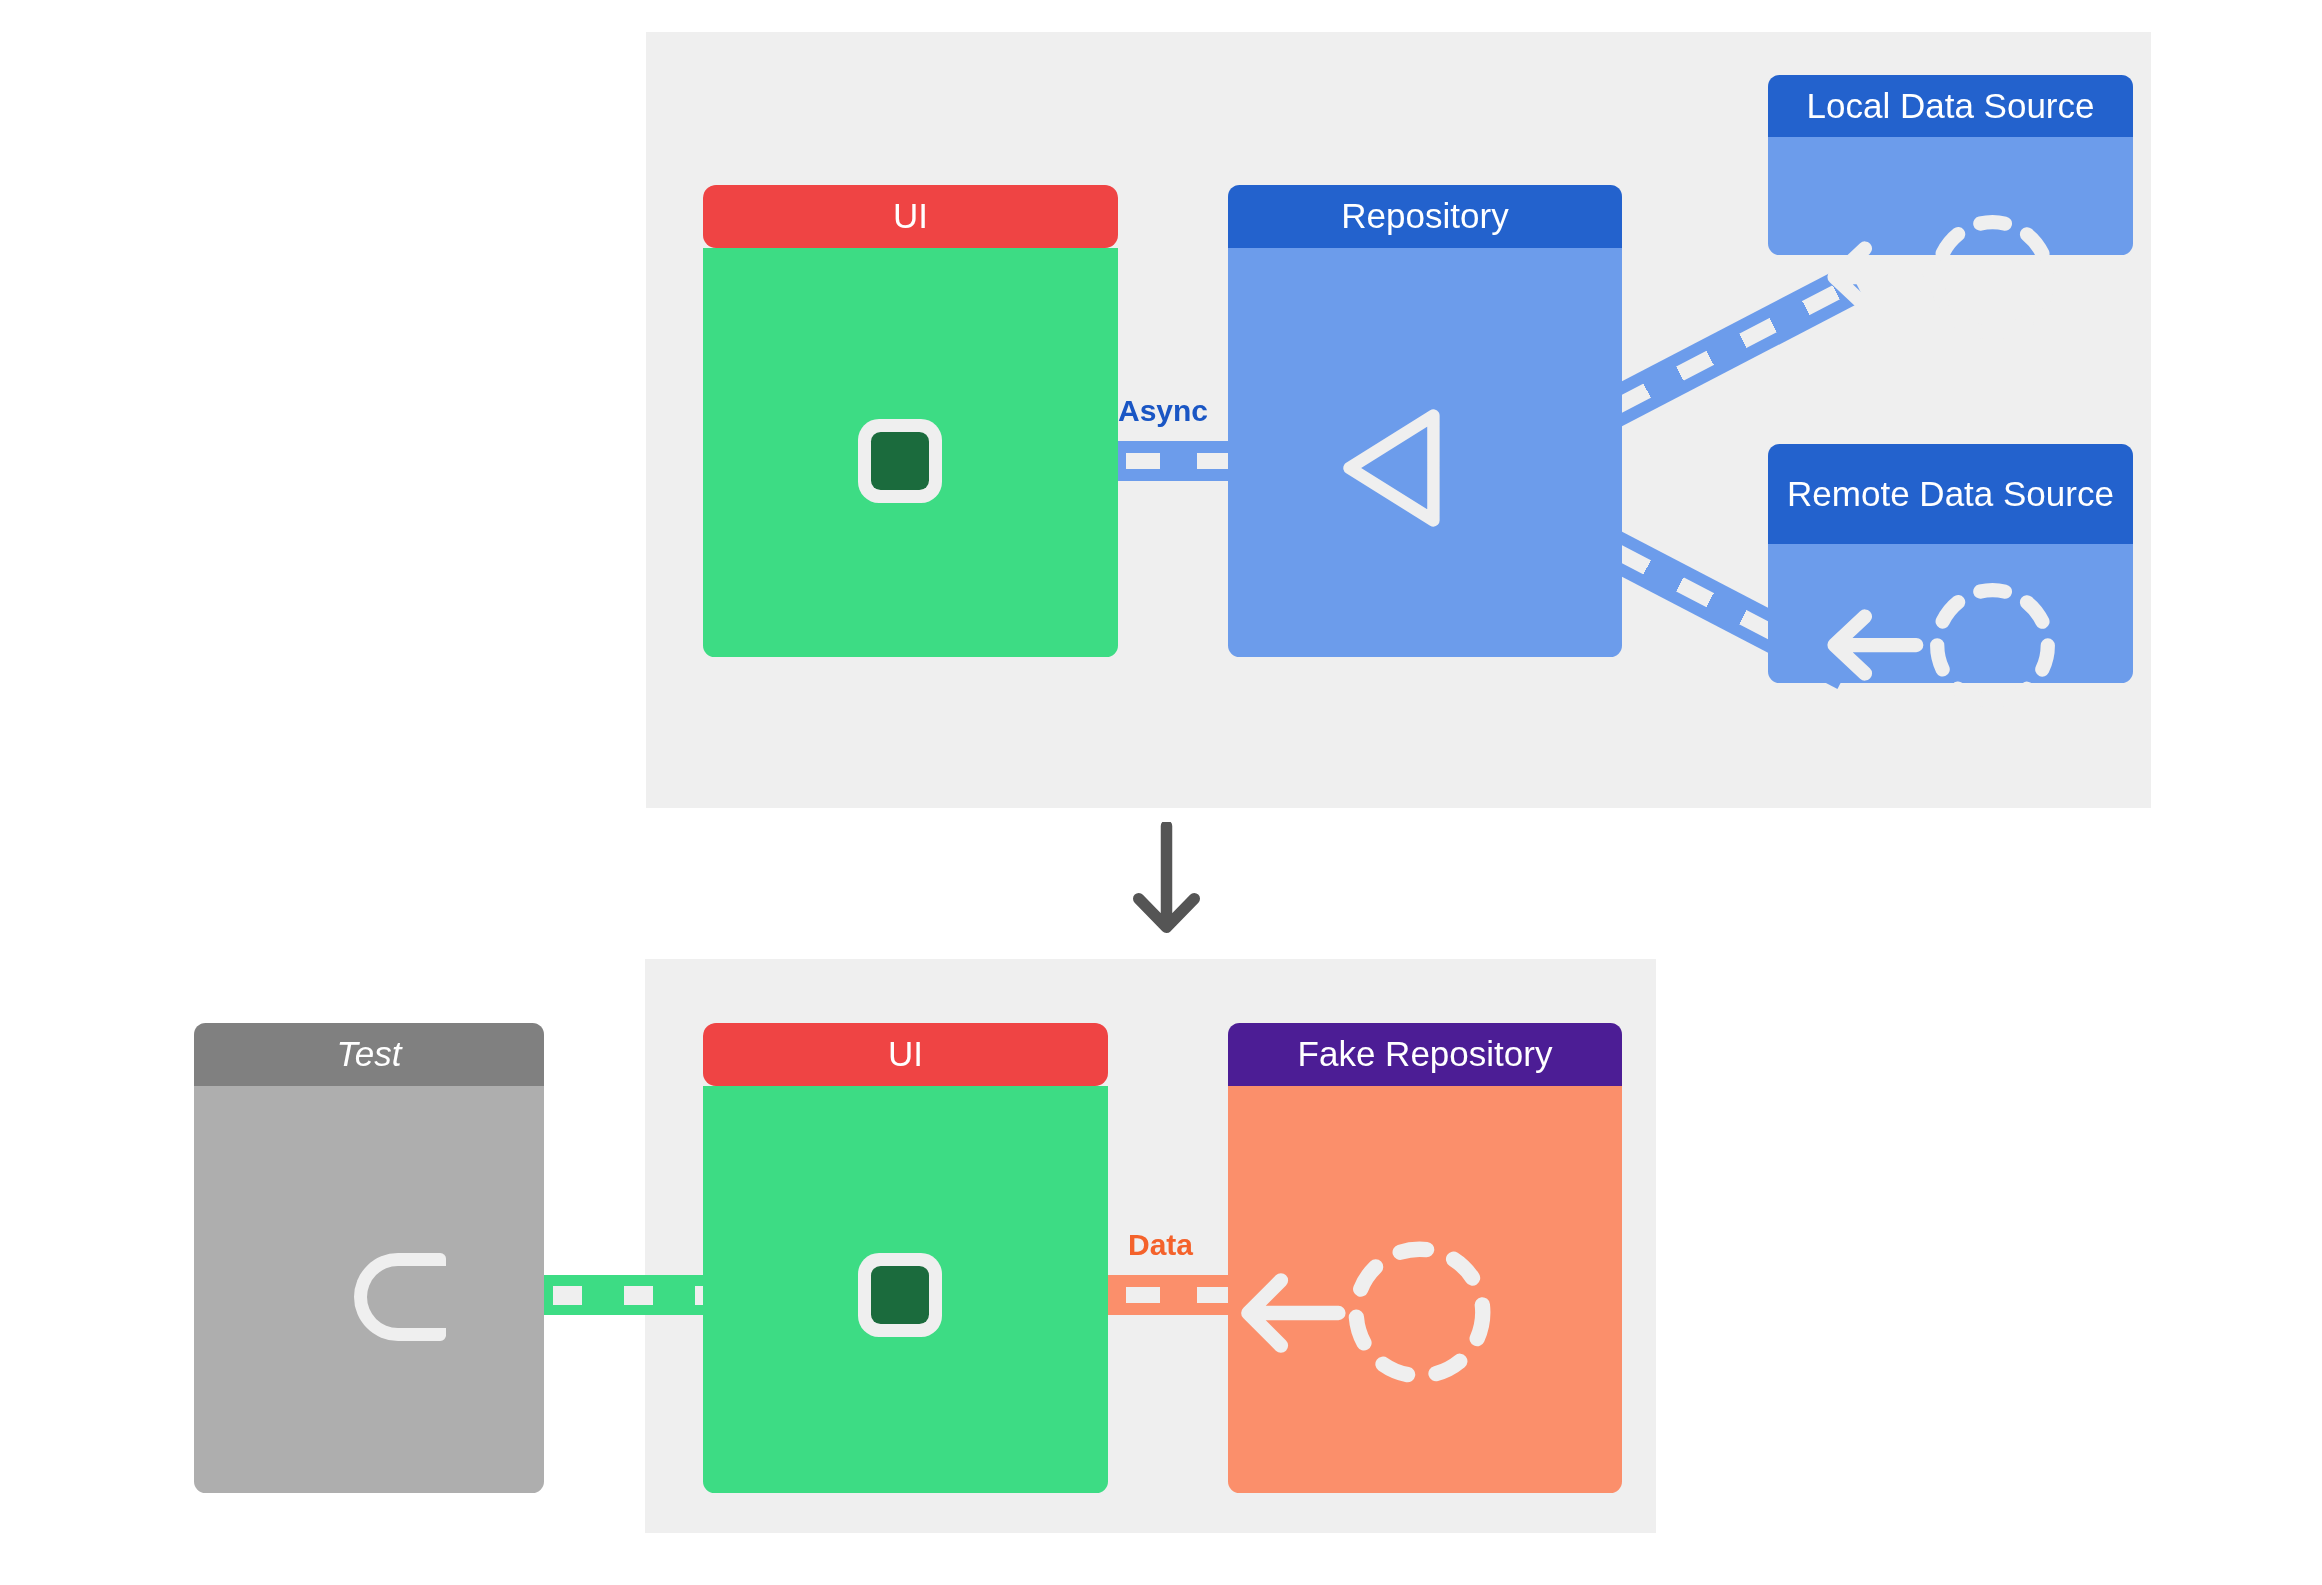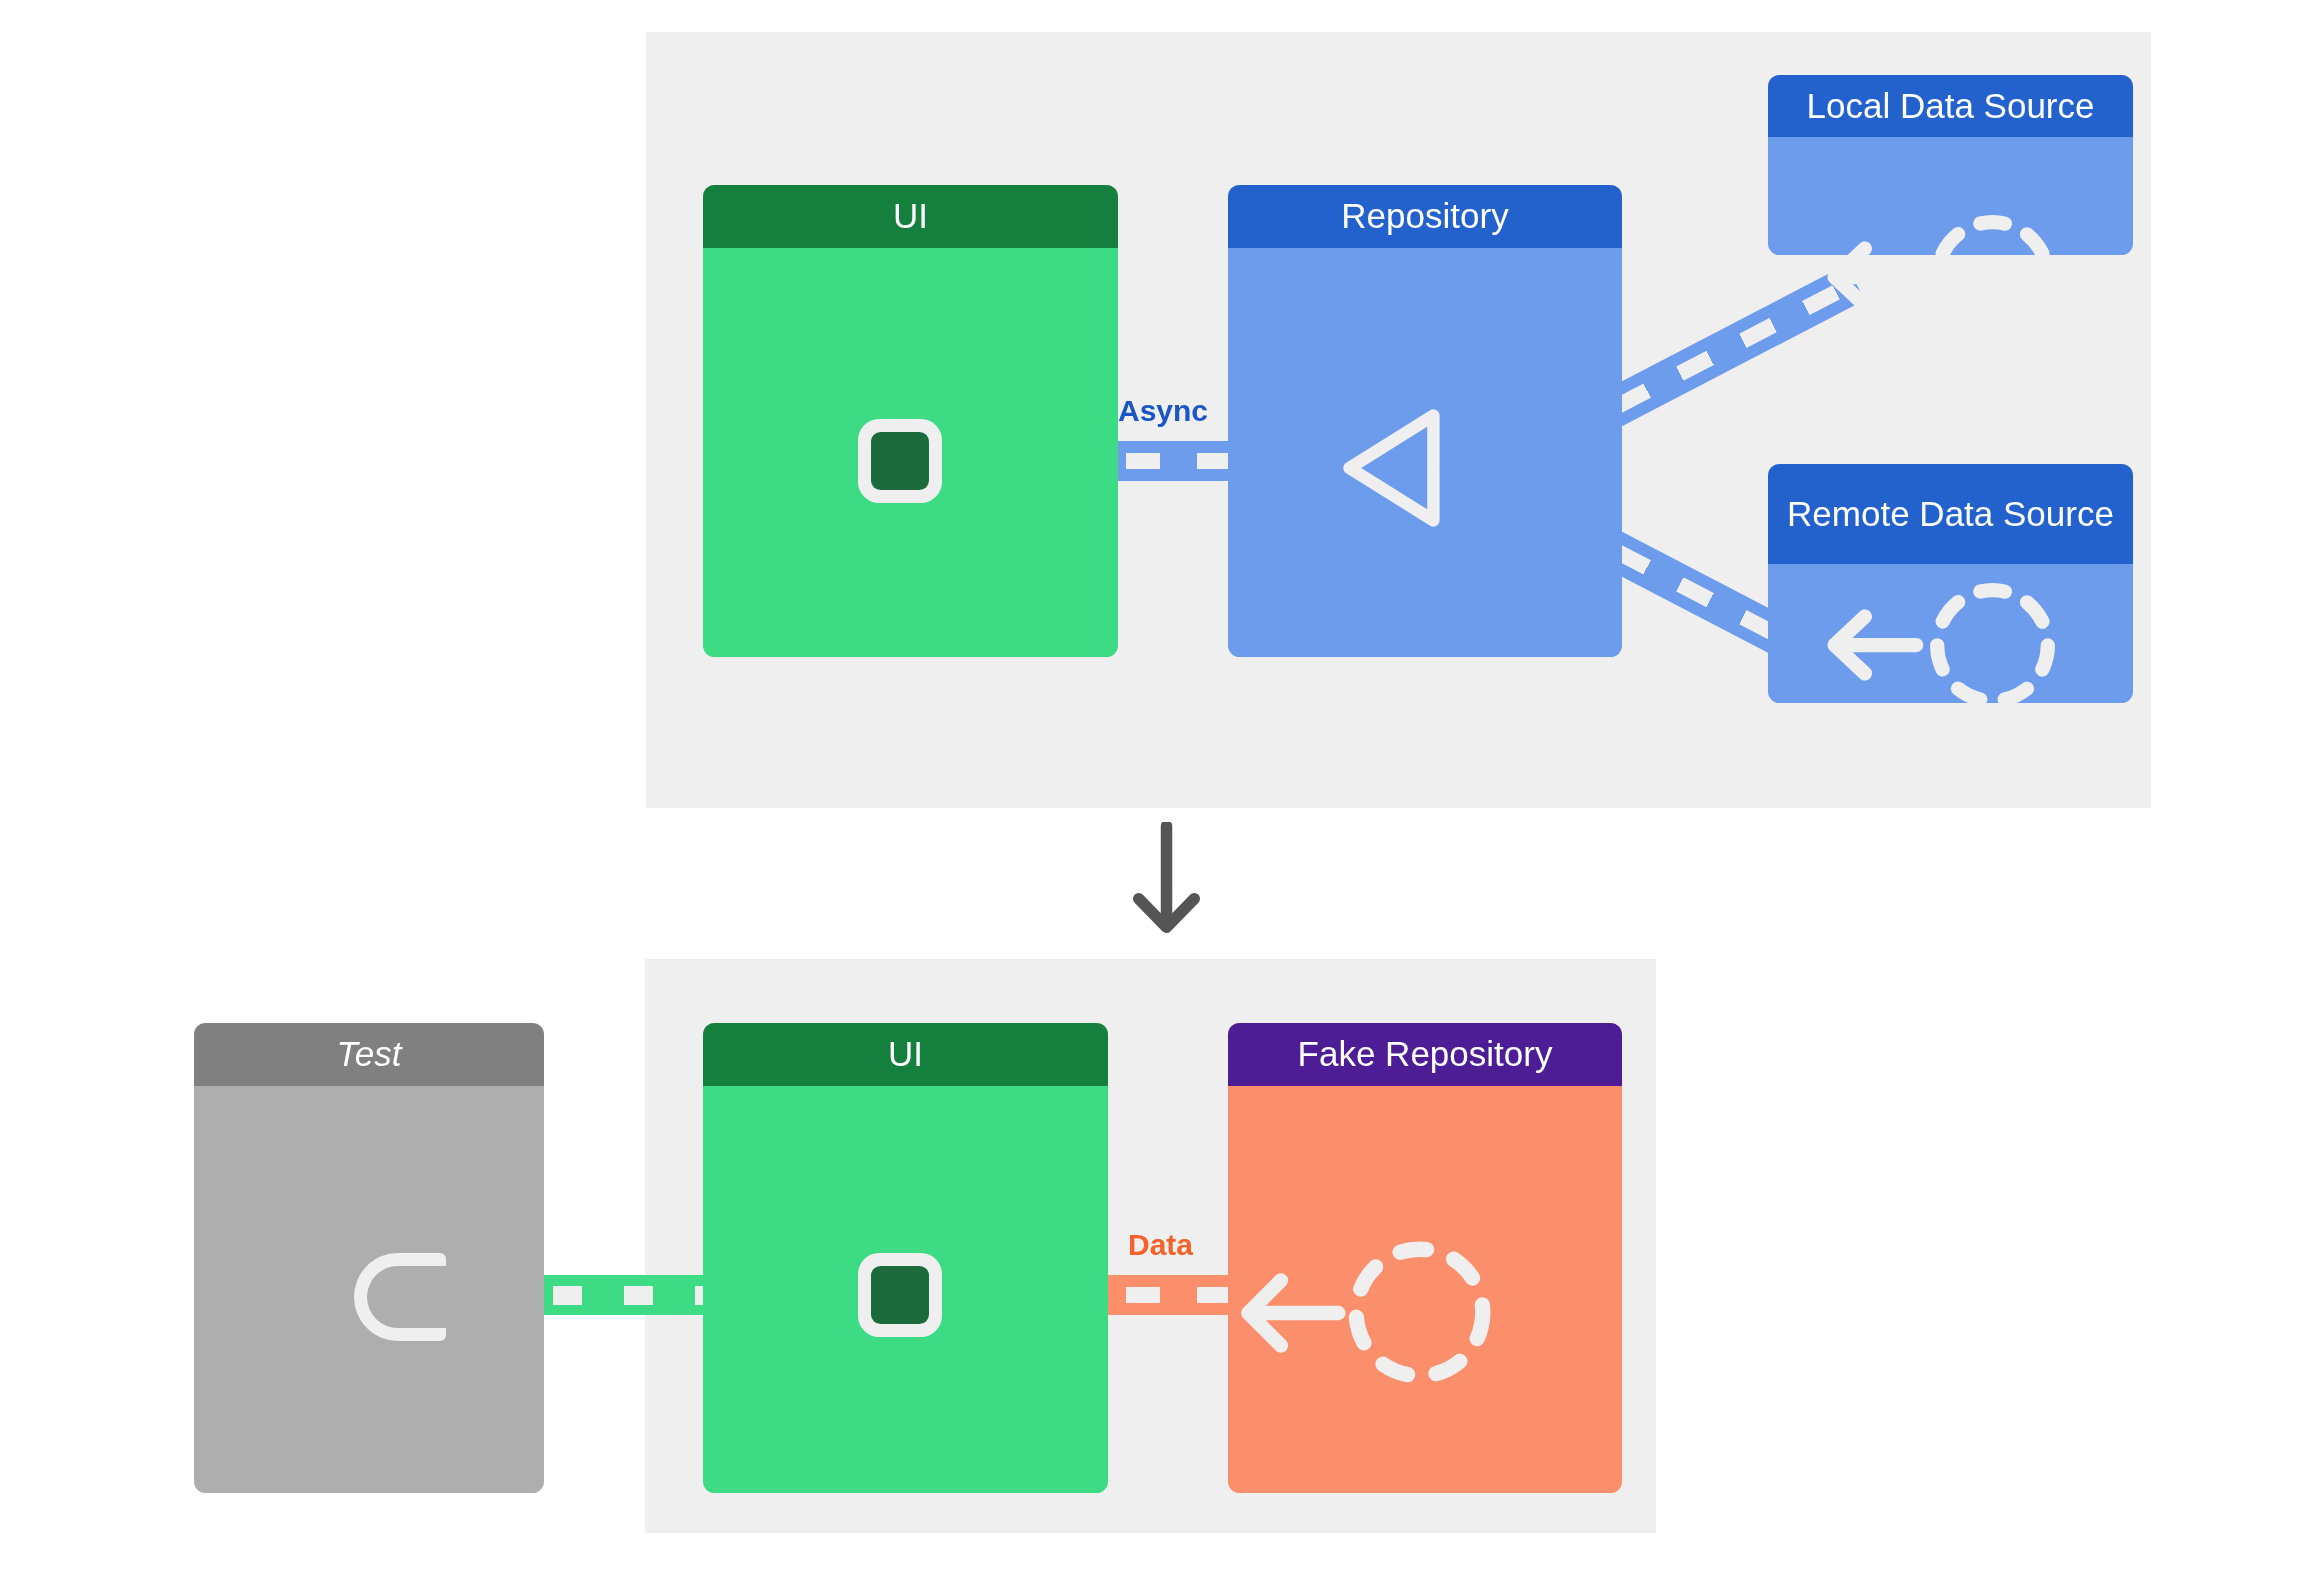--- a/index.html
+++ b/index.html
@@ -48,37 +48,37 @@
     text-align: center;
     padding: 9.6px 7.6px;
     box-sizing: border-box;
   }
   .box-body {
     flex: 1 1 auto;
     position: relative;
   }
 
   
-  .v-green  .box-header { background: #15803d; }
+  .v-green  .box-header { background: #ef4444; border-radius: 13px; }
   .v-green  .box-body   { background: #3ddc84; }
   .v-blue   .box-header { background: #2362cd; }
   .v-blue   .box-body   { background: #6c9ceb; }
   .v-orange .box-header { background: #4c1d95; }
   .v-orange .box-body   { background: #fb8f6b; }
   .v-gray   .box-header { background: #808080; }
   .v-gray   .box-body   { background: #aeaeae; }
 
   
   #box-ui-prod      { left: 703px;  top: 185px;  width: 415px; height: 472px; }
   #box-ui-prod .box-header { height: 63px; }
   #box-repository   { left: 1228px; top: 185px; width: 394px; height: 472px; }
   #box-repository .box-header { height: 63px; }
   #box-local-ds     { left: 1768px; top: 75px;  width: 365px; height: 180px; }
   #box-local-ds .box-header { height: 62px; }
-  #box-remote-ds    { left: 1768px; top: 444px; width: 365px; height: 239px; margin-top: 20px; }
+  #box-remote-ds    { left: 1768px; top: 444px; width: 365px; height: 239px; }
   #box-remote-ds .box-header { height: 100px; }
 
   
   #box-test         { left: 194px;  top: 1023px; width: 350px; height: 470px; }
   #box-test .box-header { height: 63px; font-style: italic; }
   #box-ui-test      { left: 703px;  top: 1023px; width: 405px; height: 470px; }
   #box-ui-test .box-header { height: 63px; }
   #box-fake-repo    { left: 1228px; top: 1023px; width: 394px; height: 470px; }
   #box-fake-repo .box-header { height: 63px; }
 

